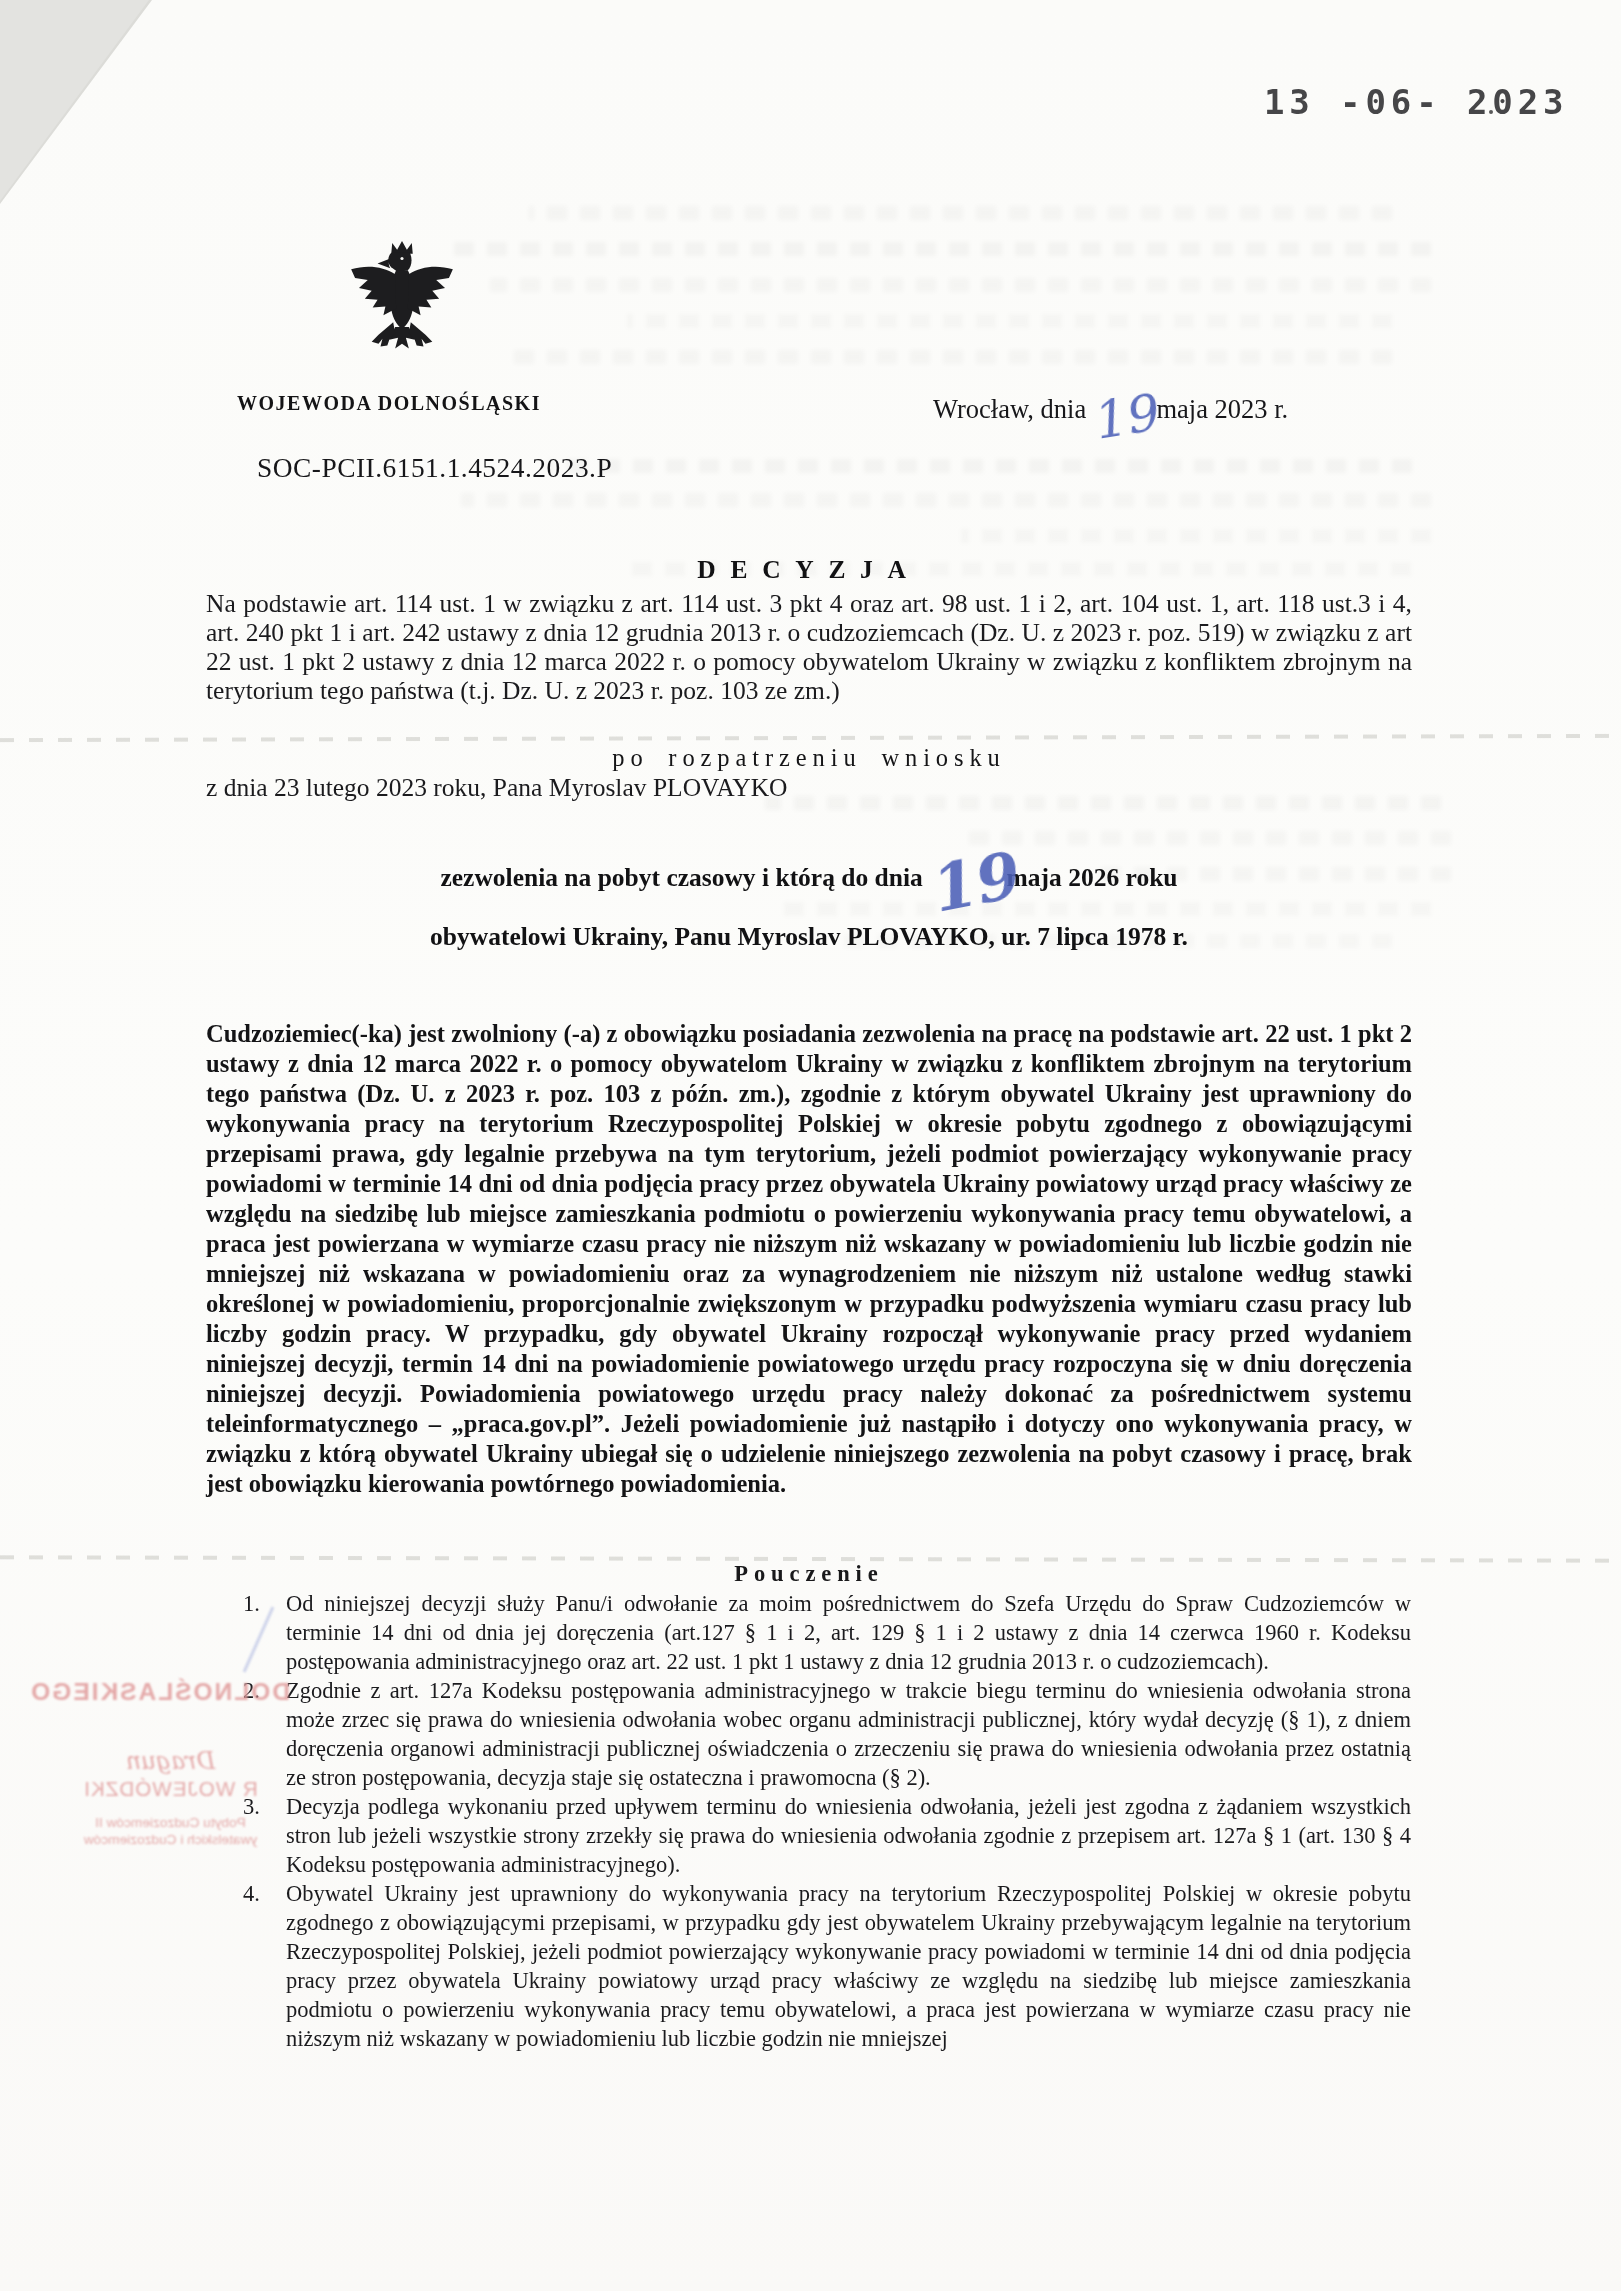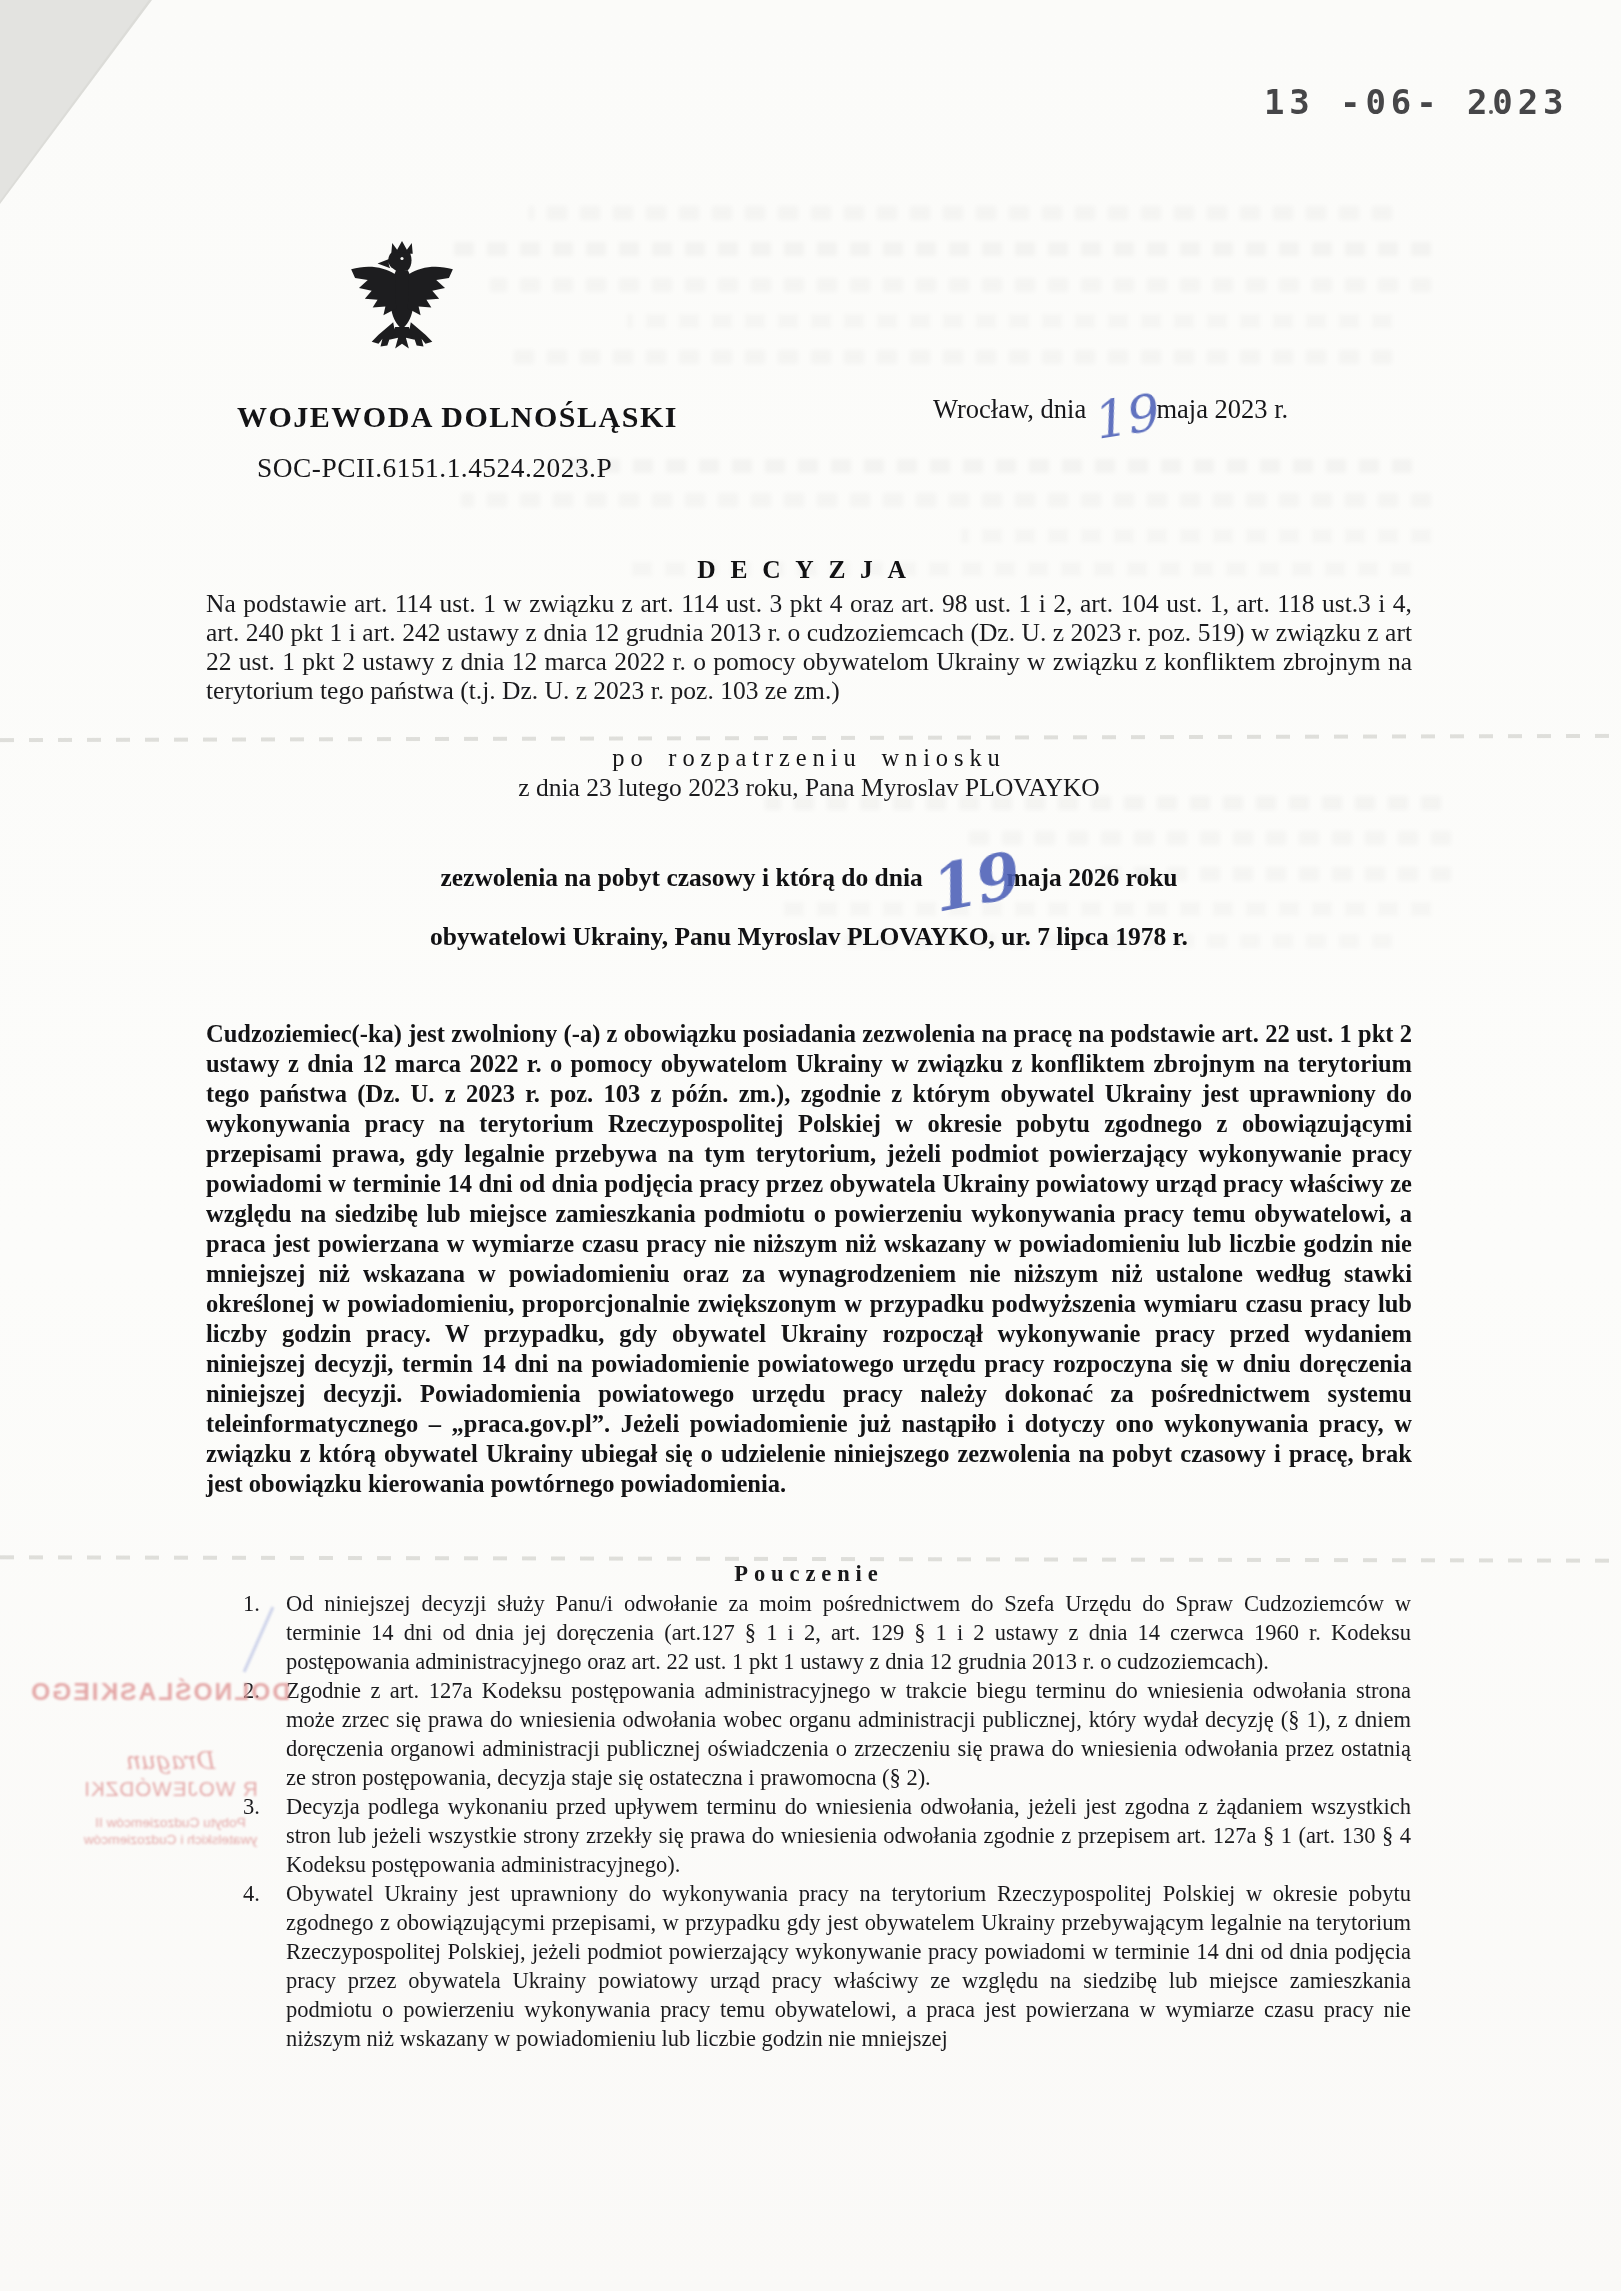--- a/index.html
+++ b/index.html
@@ -31,22 +31,22 @@
     font-family:"DejaVu Sans Mono", monospace;
     font-size:34px;font-weight:bold;letter-spacing:4.9px;
     color:#37373a;filter:blur(0.4px);opacity:.92;
     white-space:nowrap;
   }
   .stamp-dot{position:absolute;left:1489px;top:110px;width:3.9px;height:3.9px;border-radius:50%;background:#5a5a5a;}
   
   .emblem{position:absolute;left:343px;top:239px;width:118px;height:137px;}
   
   .org-name{
-    position:absolute;left:237px;top:400px;
-    font-size:30px;font-weight:bold;letter-spacing:1.5px;
+    position:absolute;left:237px;top:392px;
+    font-size:20px;font-weight:bold;letter-spacing:1.5px;
     color:#141416;white-space:nowrap;
   }
   .place-date{
     position:absolute;left:933px;top:394px;
     font-size:26.5px;color:#17171a;white-space:nowrap;
   }
   .case-number{
     position:absolute;left:257px;top:453px;
     font-size:27.4px;color:#17171a;letter-spacing:0.5px;white-space:nowrap;
   }
@@ -69,21 +69,21 @@
     font-size:25.5px;font-weight:bold;letter-spacing:14.7px;
     color:#121214;
     margin-top:36px;
   }
   .legal-basis{
     top:589px;
     font-size:25.5px;line-height:29px;text-align:justify;
     color:#1b1b1e;
   }
   .review-1{top:744px;text-align:center;font-size:24.5px;letter-spacing:5.9px;word-spacing:7.8px;color:#151517;}
-  .review-2{top:773px;text-align:center;font-size:25.5px;color:#1b1b1e;}
+  .review-2{top:773px;font-size:25.5px;color:#1b1b1e;}
   .grant-verb{top:830px;text-align:center;font-size:25.5px;font-weight:bold;letter-spacing:8.8px;color:#121214;}
   .grant-scope{top:863px;text-align:center;font-size:25.5px;font-weight:bold;color:#121214;}
   .grant-beneficiary{top:922px;text-align:center;font-size:25.5px;font-weight:bold;color:#121214;}
   .main-paragraph{
     top:1019px;
     font-size:24.5px;font-weight:bold;line-height:30px;
     text-align:justify;color:#141416;
   }
   .pouczenie-title{top:1561px;text-align:center;font-size:22.5px;font-weight:bold;letter-spacing:5.9px;color:#19191b;}
   .pouczenie-list{position:absolute;left:243px;top:1589px;width:1168px;font-size:22.5px;line-height:29px;color:#1b1b1e;}

